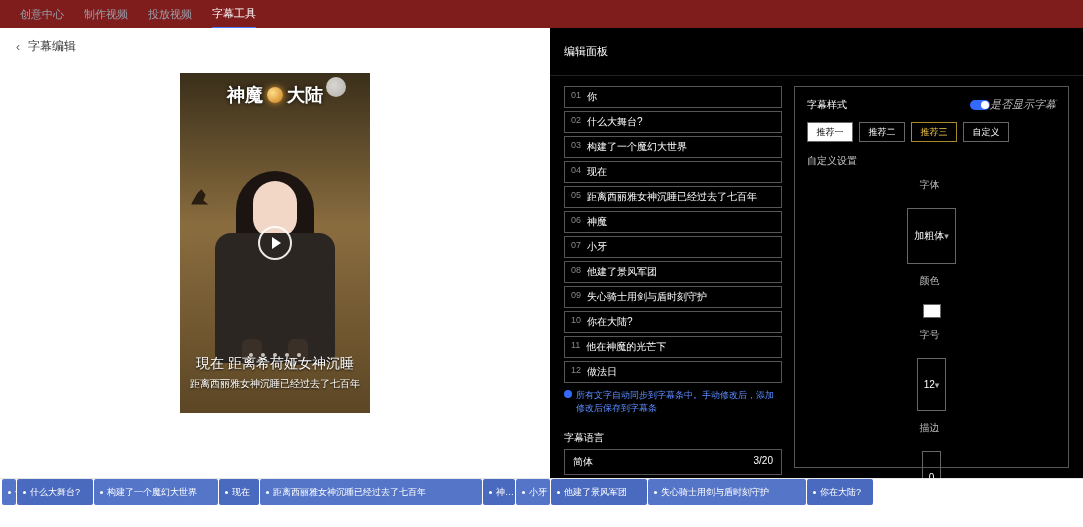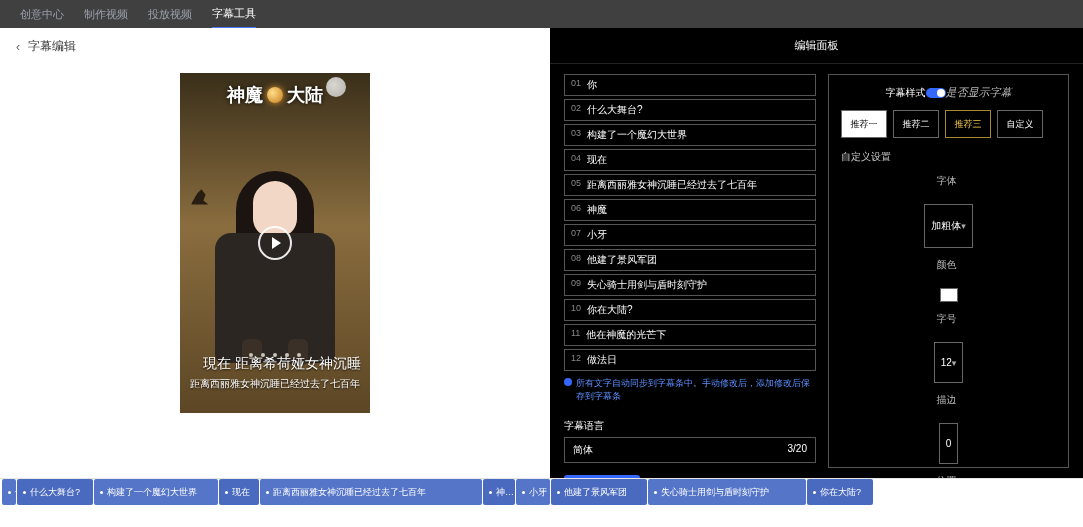--- a/index.html
+++ b/index.html
@@ -1,18 +1,18 @@
 <!DOCTYPE html>
 <html><head>
   <meta charset="utf-8">
   <style>
     * { margin: 0; padding: 0; box-sizing: border-box; }
     body { font-family: "PingFang SC", "Microsoft YaHei", sans-serif; background: #fff; width: 1083px; height: 527px; overflow: hidden; font-size: 11px; }
     
-    .top-nav { background: #404040; height: 28px; display: flex; align-items: center; padding-left: 20px; gap: 20px; color: #9aa0ac; font-size: 11px; }
+    .top-nav { background: #7f1d1d; height: 28px; display: flex; align-items: center; padding-left: 20px; gap: 20px; color: #9aa0ac; font-size: 11px; }
     .top-nav-item { cursor: pointer; padding: 6px 0; }
     .top-nav-item.active { color: #fff; border-bottom: 2px solid #4a7afe; }
     
     .main-area { display: flex; height: 450px; }
     
     .left-panel { width: 550px; background: #fff; display: flex; flex-direction: column; }
     .breadcrumb { padding: 10px 16px; font-size: 12px; color: #333; display: flex; align-items: center; gap: 8px; }
     .back-chevron { color: #666; cursor: pointer; }
     
     .preview-wrap { flex: 1; display: flex; justify-content: center; align-items: flex-start; padding-top: 8px; }
@@ -28,53 +28,53 @@
     .jacket { position: absolute; top: 62px; left: 50%; transform: translateX(-50%); width: 120px; height: 130px; background: #2c2622; border-radius: 16px 16px 8px 8px; }
     .arms { position: absolute; bottom: 6px; left: 50%; transform: translateX(-50%); width: 70px; height: 32px; }
     .arms::before, .arms::after { content: ""; position: absolute; width: 20px; height: 26px; background: #3a3027; border-radius: 6px; bottom: 0; }
     .arms::before { left: 2px; } .arms::after { right: 2px; }
     .studs { position: absolute; bottom: 12px; left: 50%; transform: translateX(-50%); width: 52px; height: 6px; display: flex; justify-content: space-between; }
     .studs span { width: 4px; height: 4px; background: #c9c4b9; border-radius: 50%; }
     
     .play-btn { position: absolute; top: 50%; left: 50%; transform: translate(-50%, -50%); width: 34px; height: 34px; border: 2px solid rgba(255,255,255,0.9); border-radius: 50%; display: flex; align-items: center; justify-content: center; cursor: pointer; z-index: 3; }
     .play-btn::after { content: ""; border-left: 9px solid #fff; border-top: 6px solid transparent; border-bottom: 6px solid transparent; margin-left: 3px; }
     
-    .caption-main { position: absolute; bottom: 40px; width: 100%; text-align: center; color: #fff; font-size: 14px; text-shadow: 0 1px 2px rgba(0,0,0,0.9); z-index: 3; margin-left: 7px; }
+    .caption-main { position: absolute; bottom: 40px; width: 100%; text-align: center; color: #fff; font-size: 14px; text-shadow: 0 1px 2px rgba(0,0,0,0.9); z-index: 3; }
     .caption-sub { position: absolute; bottom: 22px; width: 100%; text-align: center; color: #fff; font-size: 10px; text-shadow: 0 1px 2px rgba(0,0,0,0.9); z-index: 3; }
     
     .right-panel { flex: 1; background: #000; color: #fff; display: flex; flex-direction: column; font-size: 10px; }
-    .right-header { padding: 10px 14px; font-size: 11px; border-bottom: 1px solid #222; text-align: center; }
+    .right-header { padding: 16px 14px; font-size: 11px; border-bottom: 1px solid #222; }
     .right-body { display: flex; flex: 1; gap: 12px; padding: 10px 14px; overflow: hidden; }
     
-    .lines-col { width: 252px; display: flex; flex-direction: column; }
+    .lines-col { width: 218px; display: flex; flex-direction: column; }
     .lines-list { display: flex; flex-direction: column; gap: 3px; }
     .line-item { border: 1px solid #555; padding: 3px 6px; font-size: 10px; display: flex; gap: 6px; cursor: pointer; }
     .line-item .idx { color: #888; font-size: 9px; white-space: nowrap; }
     .tip-row { font-size: 9px; color: #5b8dff; margin-top: 6px; display: flex; gap: 4px; }
     .tip-dot { width: 8px; height: 8px; border-radius: 50%; background: #3468ff; margin-top: 1px; flex-shrink: 0; }
     .lang-section { margin-top: 16px; }
     .lang-label { font-size: 10px; margin-bottom: 4px; }
     .lang-box { border: 1px solid #555; padding: 5px 8px; display: flex; justify-content: space-between; font-size: 10px; }
     .gen-btn { background: #3468ff; color: #fff; padding: 6px 16px; border-radius: 3px; margin-top: 12px; font-size: 11px; cursor: pointer; width: fit-content; }
     
     .style-col { flex: 1; border: 1px solid #555; padding: 10px 12px; display: flex; flex-direction: column; gap: 10px; }
-    .style-head { display: flex; justify-content: center; align-items: center; font-size: 10px; }
+    .style-head { display: flex; justify-content: space-between; align-items: center; font-size: 10px; }
     .toggle-label { display: flex; align-items: center; font-size: 11px; color: #bbb; font-style: italic; }
     .toggle { width: 20px; height: 10px; background: #3468ff; border-radius: 6px; position: relative; }
     .toggle::after { content:""; position:absolute; right:1px; top:1px; width:8px; height:8px; background:#fff; border-radius:50%; }
     
     .style-presets { display: flex; gap: 6px; flex-wrap: wrap; }
-    .preset { border: 1px solid #666; width: 46px; height: 28px; display: flex; align-items: center; justify-content: center; font-size: 9px; cursor: pointer; }
+    .preset { border: 1px solid #666; width: 46px; height: 20px; display: flex; align-items: center; justify-content: center; font-size: 9px; cursor: pointer; }
     .preset.white { background: #fff; color: #000; }
     .preset.yellow { color: #f2c84b; border-color: #a78a2d; }
     
     .section-label { font-size: 10px; color: #ccc; margin-top: 2px; }
     .form-row { display: flex; align-items: center; gap: 16px; font-size: 10px; flex-direction: column; }
     .form-row label { width: 24px; color: #bbb; }
-    .select-like, .input-like { flex: 1; border: 1px solid #666; padding: 14px 6px; display: flex; justify-content: space-between; align-items: center; font-size: 10px; cursor: pointer; }
+    .select-like, .input-like { flex: 1; border: 1px solid #666; padding: 20px 6px; display: flex; justify-content: space-between; align-items: center; font-size: 10px; cursor: pointer; }
     .chev { font-size: 9px; color: #aaa; }
     .color-swatch { width: 18px; height: 14px; background: #fff; border: 1px solid #666; cursor: pointer; }
     
     .pos-group { display: flex; border: 1px solid #666; }
     .pos-opt { flex: 1; text-align: center; padding: 3px 9px; font-size: 10px; cursor: pointer; border-right: 1px solid #444; }
     .pos-opt:last-child { border-right: none; }
     .pos-opt.active { background: #fff; color: #000; }
     
     .timeline { background: #fff; border-top: 1px solid #e6e6e6; height: 49px; }
     .ruler { display: flex; font-size: 9px; color: #999; padding: 2px 6px 0; gap: 78px; }

